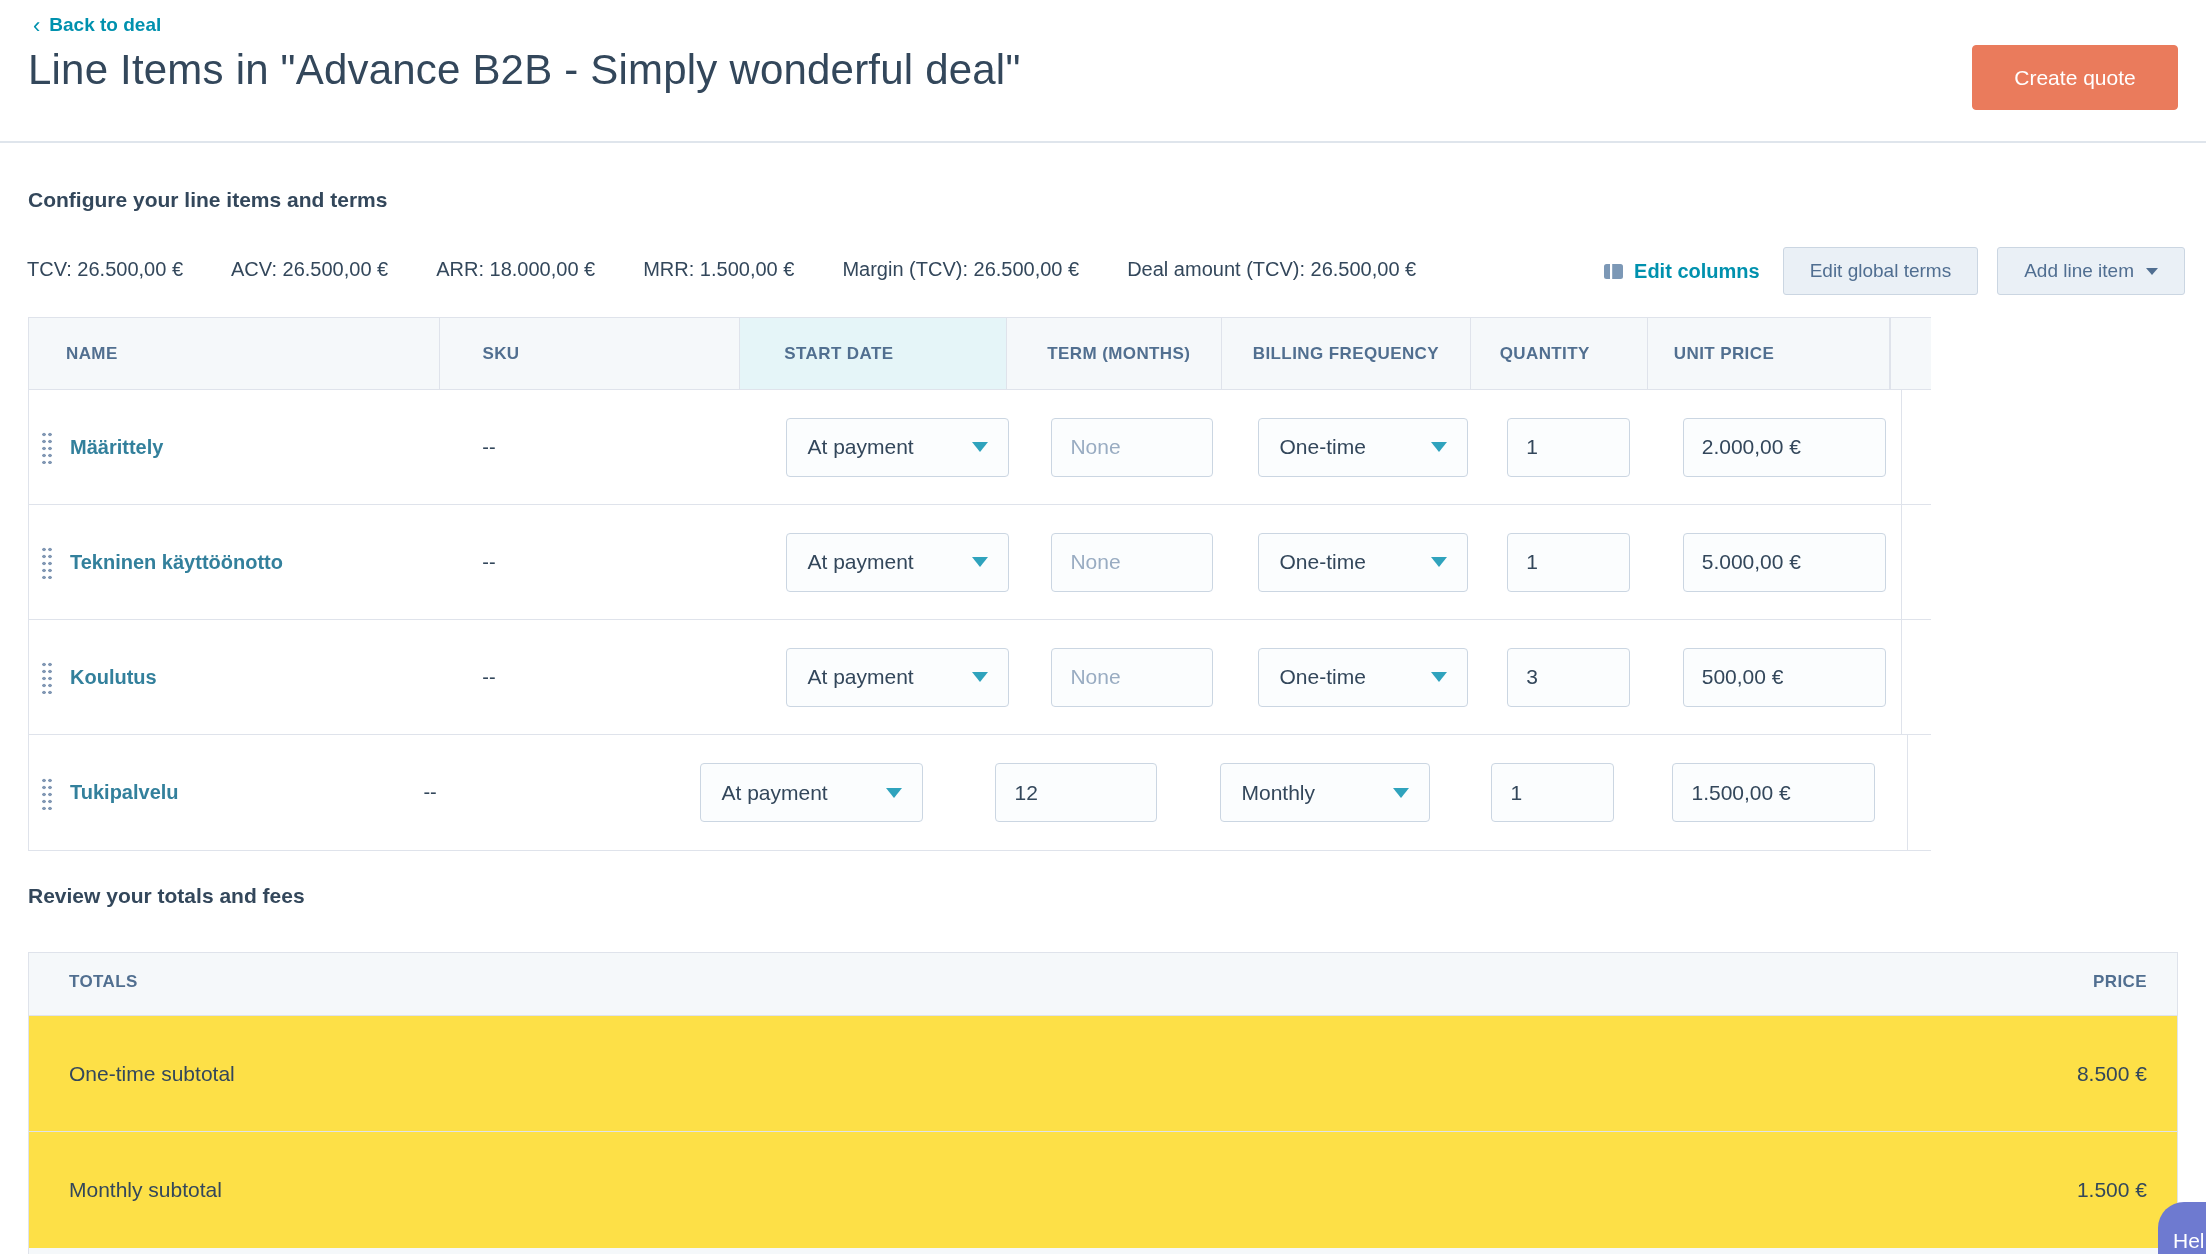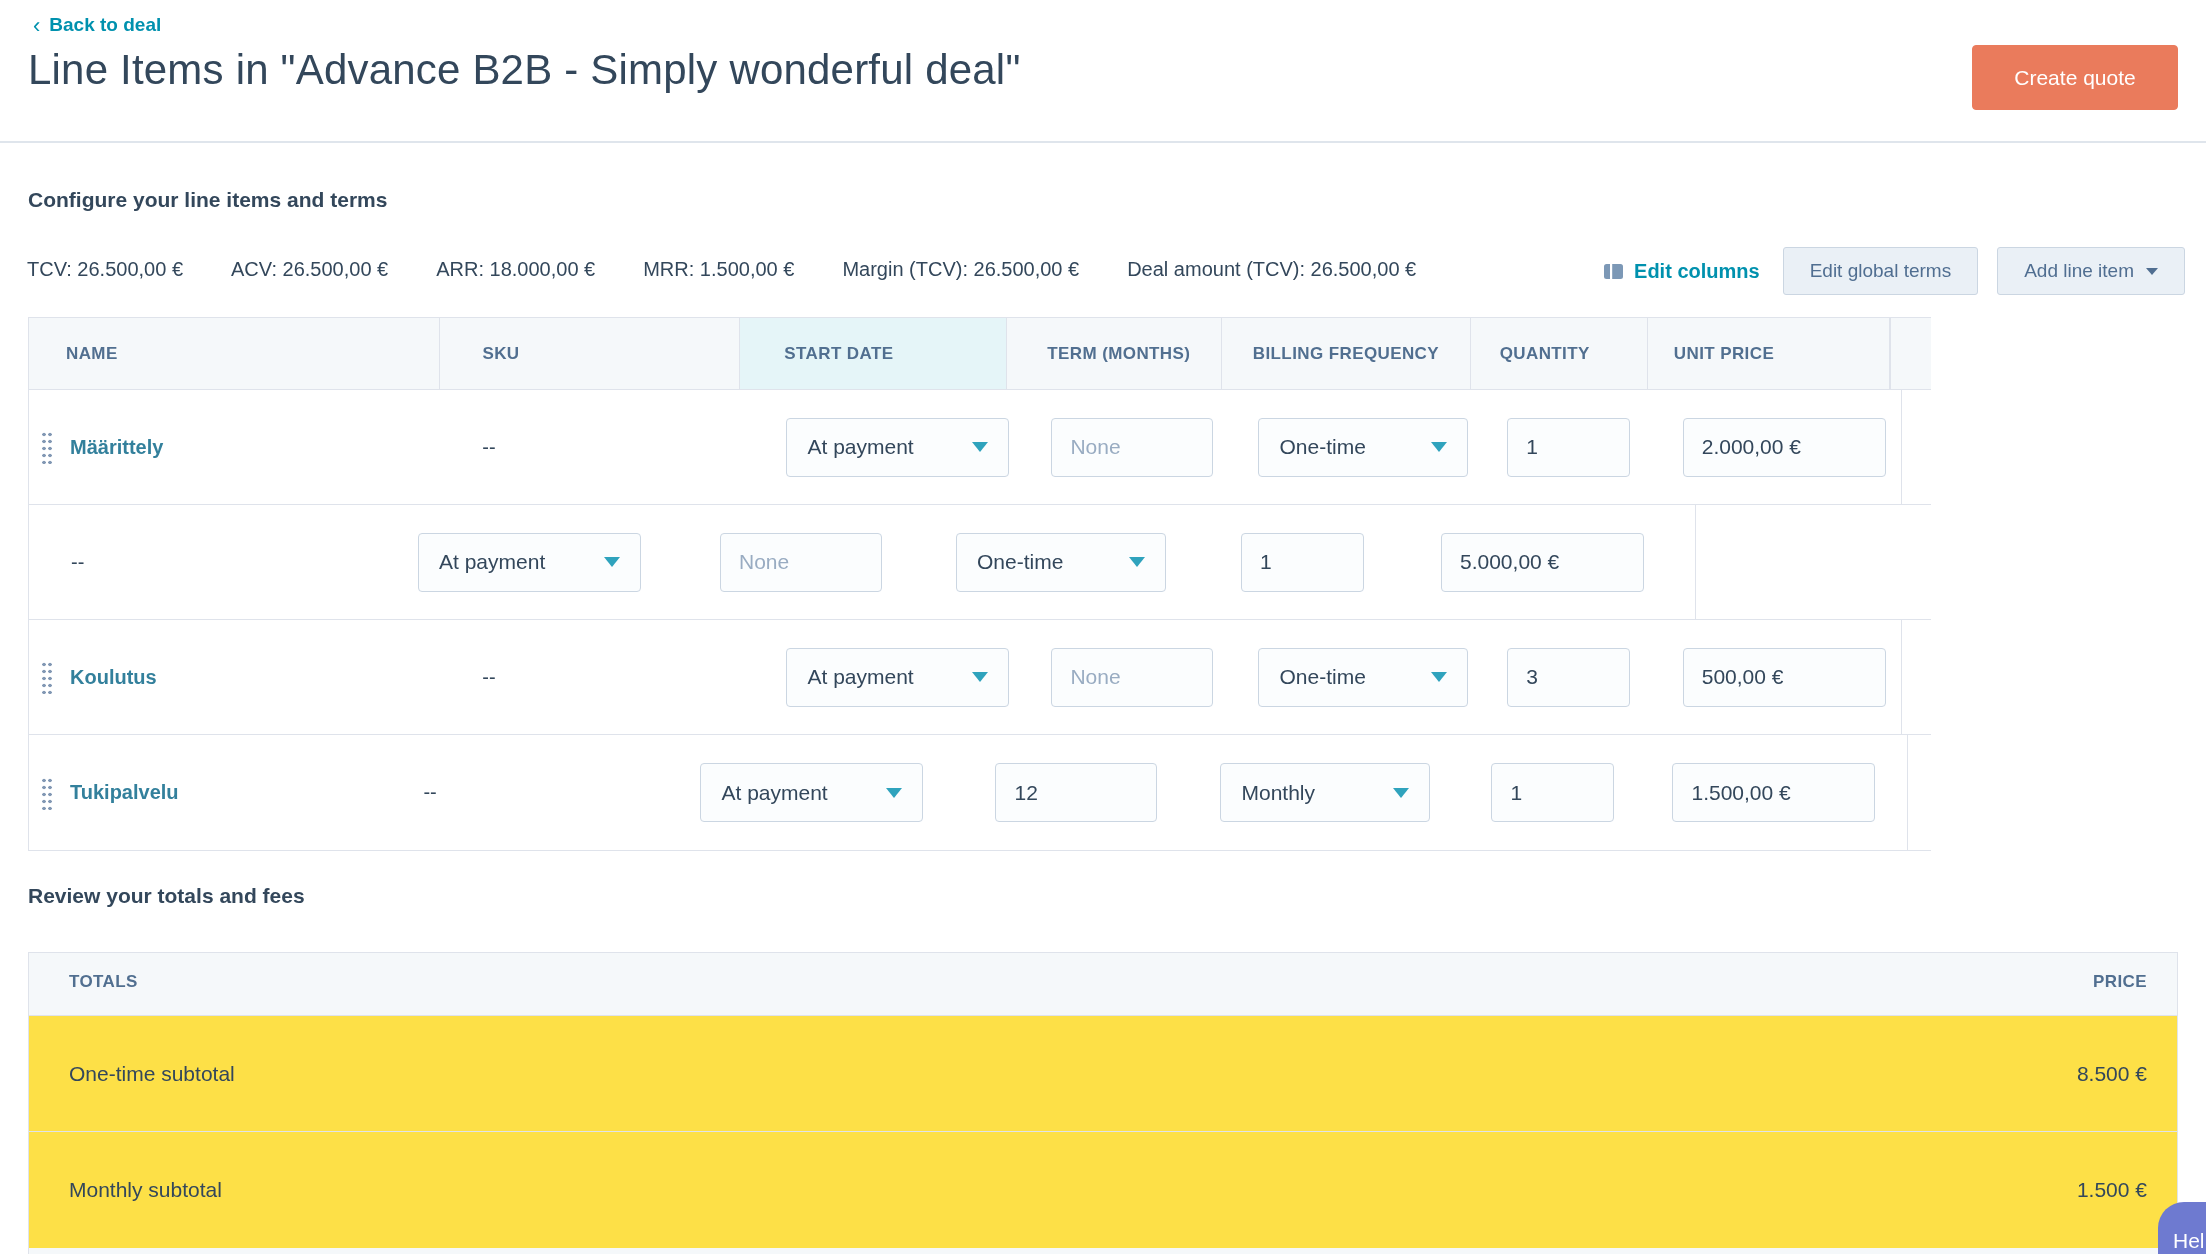--- a/index.html
+++ b/index.html
@@ -230,20 +230,24 @@
     <div class="li-cell c-qty">
         <div class="hs-input in-qty">1</div>
       </div>
     <div class="li-cell c-price">
         <div class="hs-input in-price">2.000,00 €</div>
       </div>
     <div class="li-cell c-sliver"></div>
   </div>
 
   <div class="li-row">
+    <div class="li-cell c-name">
+      <span class="drag-handle"></span>
+      <span class="item-link">Tekninen käyttöönotto</span>
+    </div>
     <div class="li-cell c-sku">
         <span class="sku-text">--</span>
       </div>
     <div class="li-cell c-start">
       <div class="hs-select sel-start">
         <span>At payment</span>
         <span class="caret-teal"></span>
       </div>
     </div>
     <div class="li-cell c-term">

